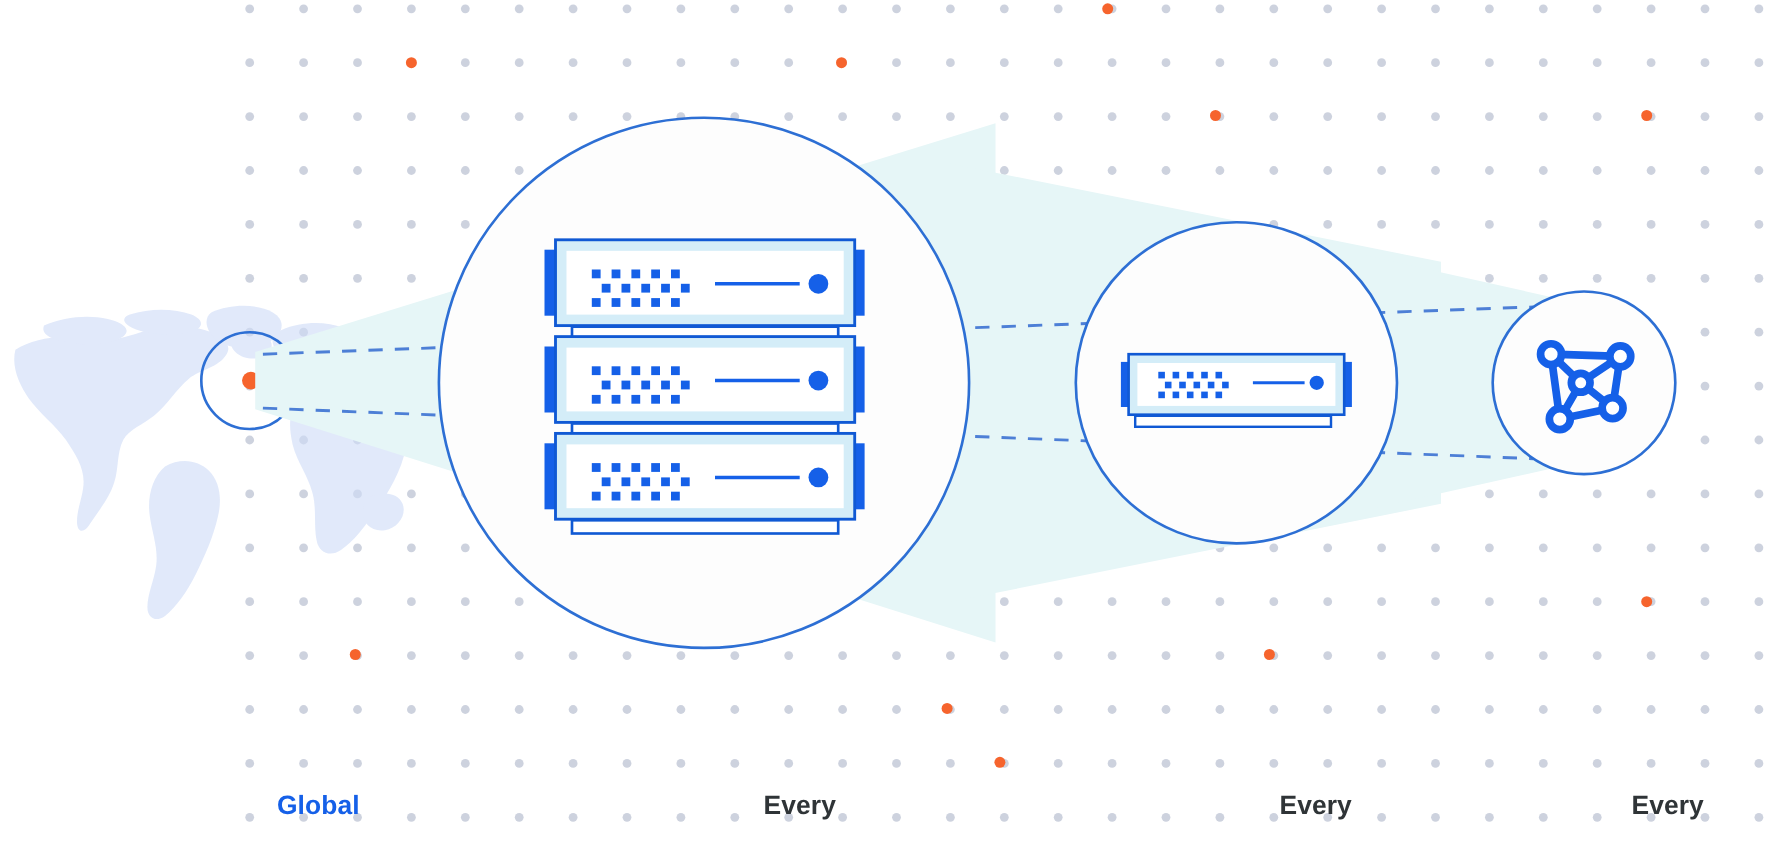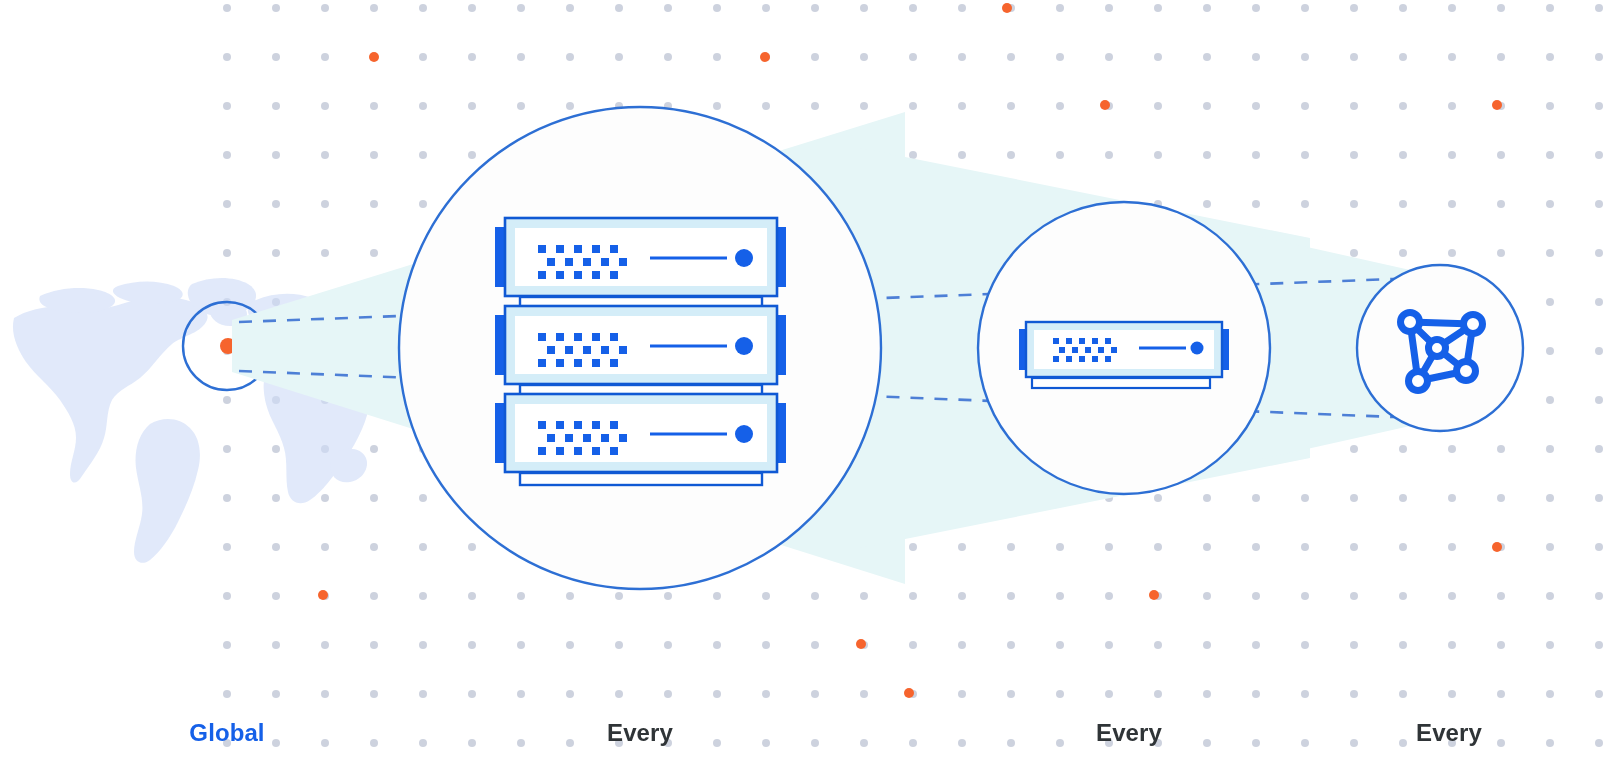--- a/index.html
+++ b/index.html
@@ -17,21 +17,21 @@
     position:absolute;
     text-align:center;
     font-size:24px;
     line-height:26px;
     font-weight:700;
     color:#2f3437;
     letter-spacing:0.1px;
     white-space:pre;
   }
   .label.accent{color:#1560e8;}
-  .label .l1{display:block;}
+  .label .l1{display:block;text-align:right;}
 </style>
 </head>
 <body>
 
 <div id="stage">
 
   <svg class="layer" viewBox="0 0 1620 782">
     <g id="grid-dots">
         <circle cx="227" cy="8" r="4" fill="#c4cad8" opacity="0.85"></circle>
         <circle cx="276" cy="8" r="4" fill="#c4cad8" opacity="0.85"></circle>

